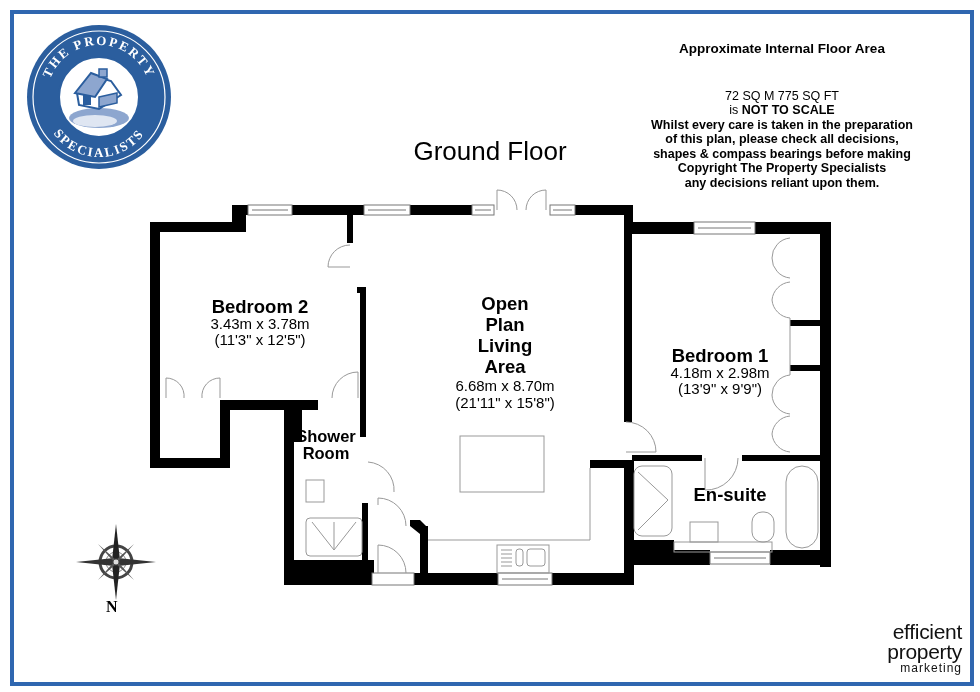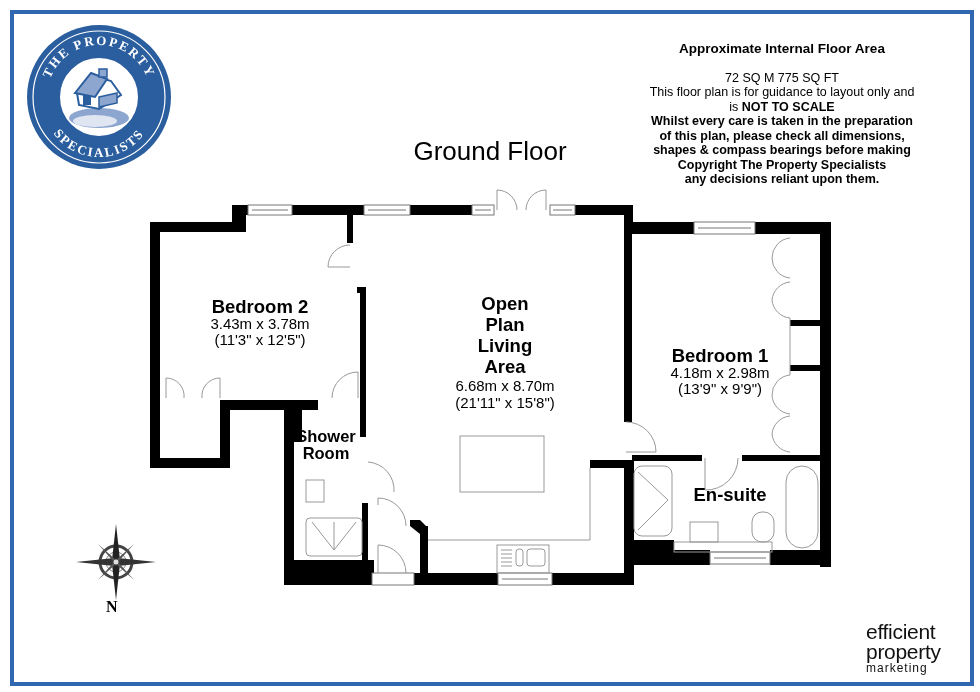--- a/index.html
+++ b/index.html
@@ -1,29 +1,29 @@
 <!DOCTYPE html>
 <html><head>
 <meta charset="utf-8">
 <style>
   html,body{margin:0;padding:0;background:#fff;}
   body{width:980px;height:692px;position:relative;overflow:hidden;font-family:"Liberation Sans",sans-serif;}
   .frame{position:absolute;left:10px;top:10px;width:956px;height:668px;border:4px solid #2f67b0;box-sizing:content-box;background:#fff;}
   .logo{position:absolute;left:25px;top:23px;width:148px;height:148px;}
   .notes{position:absolute;left:612px;top:42px;width:340px;text-align:center;color:#000;font-size:12.5px;line-height:14.5px;}
-  .notes .title{font-weight:bold;font-size:13.5px;margin-bottom:14px;}
+  .notes .title{font-weight:bold;font-size:13.5px;margin-bottom:32px;}
   .notes .b{font-weight:bold;}
   .floor-title{position:absolute;left:380px;top:136px;width:220px;text-align:center;font-weight:normal;font-size:26px;color:#000;}
   .plan{position:absolute;left:0;top:0;width:980px;height:692px;}
   .room-label{position:absolute;text-align:center;color:#000;line-height:1.05;}
   .room-name{font-weight:bold;font-size:18.5px;display:block;}
   .room-dim{font-size:15px;display:block;}
   .compass{position:absolute;left:70px;top:510px;width:90px;height:110px;}
   .compass-n{position:absolute;left:106px;top:598px;font-family:"Liberation Serif",serif;font-weight:bold;font-size:16px;}
-  .epm{position:absolute;left:866px;top:622px;width:96px;text-align:left;color:#111;}
+  .epm{position:absolute;left:866px;top:622px;width:96px;text-align:right;color:#111;}
   .epm .l1{font-size:21px;line-height:20px;letter-spacing:-0.3px;display:block;}
   .epm .l3{font-size:12px;letter-spacing:1px;display:block;line-height:13px;}
 </style>
 </head>
 <body>
 
 <div class="frame"></div>
 
 <svg class="logo" viewBox="0 0 148 148">
   <defs>
@@ -45,24 +45,23 @@
     <textPath href="#arcTop" startOffset="50%" text-anchor="middle">THE PROPERTY</textPath>
   </text>
   <text font-family="Liberation Serif, serif" font-weight="bold" font-size="13" fill="#fff" letter-spacing="2">
     <textPath href="#arcBot" startOffset="50%" text-anchor="middle">SPECIALISTS</textPath>
   </text>
 </svg>
 
 <div class="notes">
   <div class="title">Approximate Internal Floor Area</div>
   <div>72 SQ M 775 SQ FT</div>
-  <div>This floor plan is for guidance to layout only and</div>
   <div><span>is </span><span class="b">NOT TO SCALE</span></div>
   <div class="b">Whilst every care is taken in the preparation</div>
-  <div class="b">of this plan, please check all dimensions,</div>
+  <div class="b">of this plan, please check all decisions,</div>
   <div class="b">shapes &amp; compass bearings before making</div>
   <div class="b">Copyright The Property Specialists</div>
   <div class="b">any decisions reliant upon them.</div>
 </div>
 
 <div class="floor-title">Ground Floor</div>
 
 <svg class="plan" viewBox="0 0 980 692">
   <g fill="#000">
 

